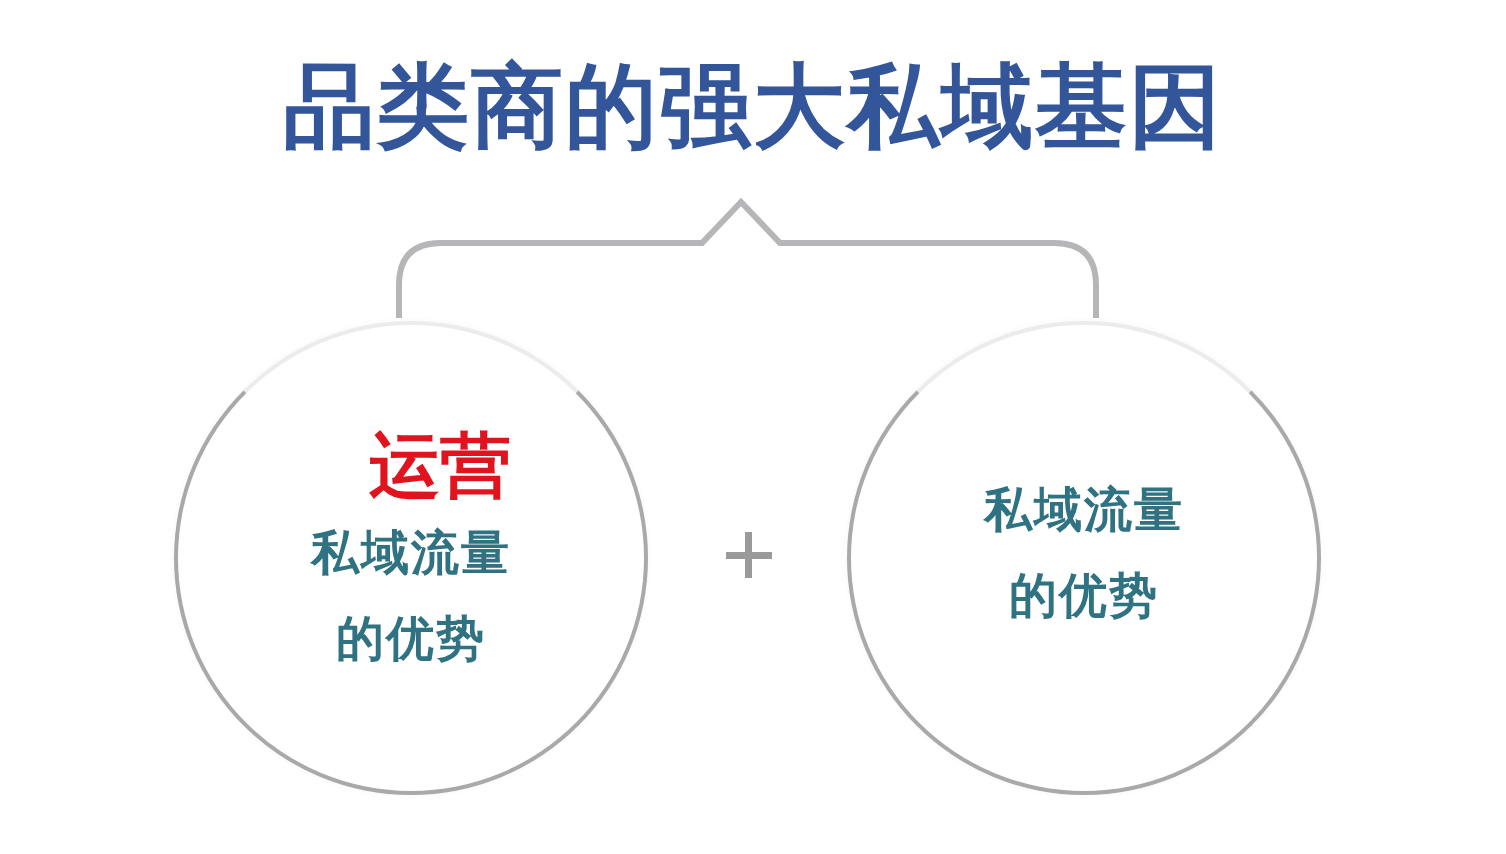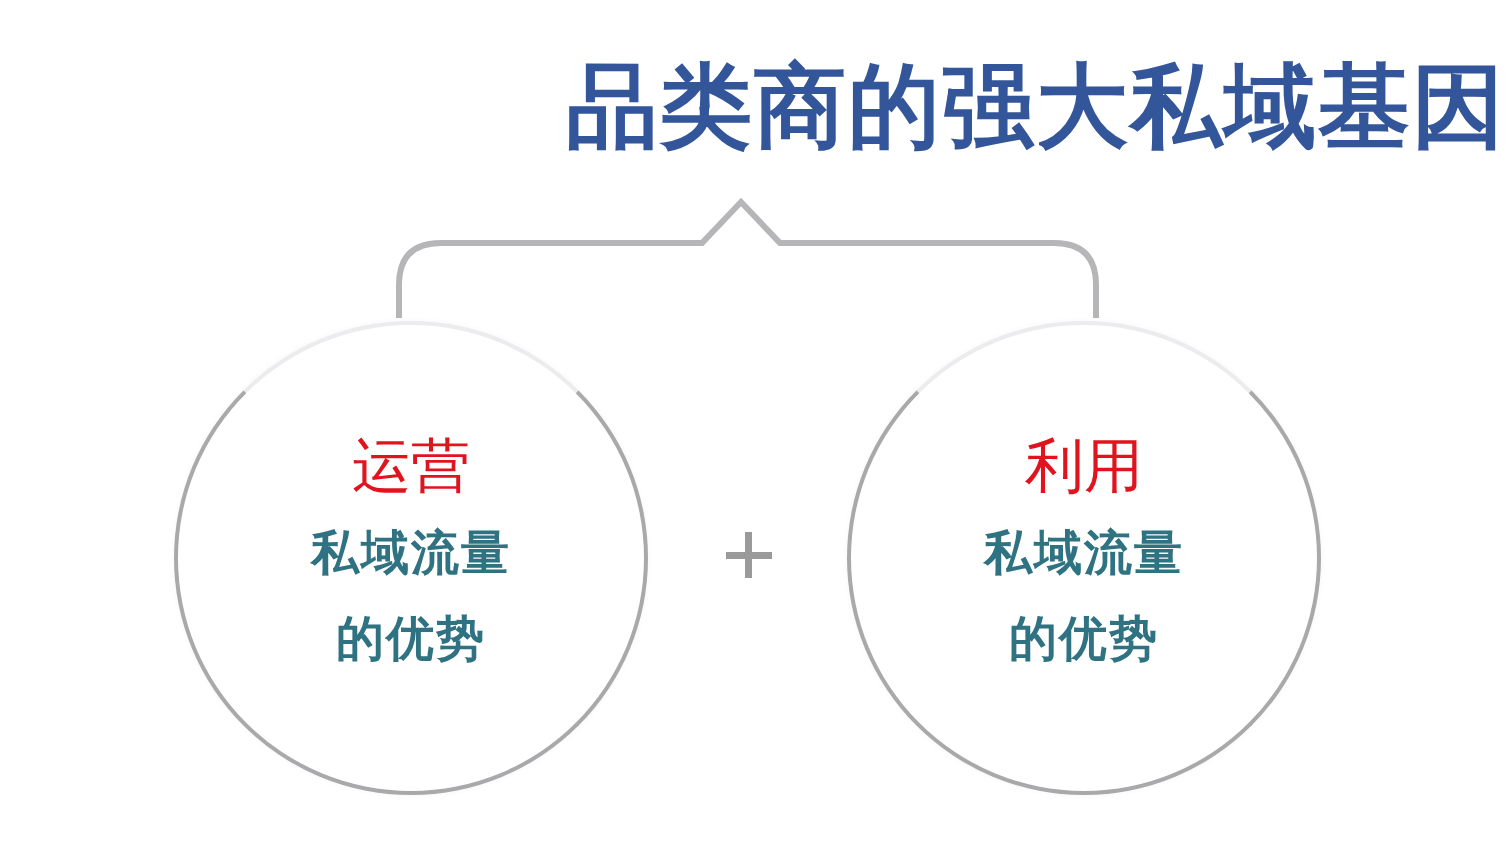--- a/index.html
+++ b/index.html
@@ -3,34 +3,34 @@
   <meta charset="utf-8">
   <style>
     html, body { margin: 0; padding: 0; }
     body {
       width: 1506px; height: 854px; background: #ffffff;
       position: relative; overflow: hidden;
       font-family: "DejaVu Sans", "Liberation Sans", sans-serif;
     }
     .title {
       position: absolute; left: 0; top: 52px; width: 1506px;
-      text-align: right; font-size: 92px; font-weight: bold;
+      text-align: center; font-size: 92px; font-weight: bold;
       letter-spacing: 2px; line-height: 110px;
     }
     svg.connector { position: absolute; left: 0; top: 0; }
     .circle {
       position: absolute; width: 474px; height: 474px; border-radius: 50%;
       background: #ffffff;
       box-sizing: border-box;
       border: 4px solid #a9a9ab;
       border-top-color: #ececee;
       box-shadow: 0 0 6px rgba(0,0,0,0.04);
       display: flex; flex-direction: column; align-items: center; justify-content: center;
     }
-    .circle .line1 { font-size: 59px; font-weight: normal; line-height: 86px; }
+    .circle .line1 { font-size: 71px; font-weight: bold; line-height: 86px; text-align: right; }
     .circle .line2, .circle .line3 { font-size: 48px; font-weight: bold; line-height: 86px; letter-spacing: 2px; }
     .circle .inner { margin-top: -12px; text-align: center; }
     .plus {
       position: absolute; left: 724px; top: 530px; width: 50px; height: 50px;
     }
     .plus .h { position: absolute; left: 2px; top: 22px; width: 46px; height: 7px; }
     .plus .v { position: absolute; left: 21px; top: 2px; width: 7px; height: 46px; }
   </style>
 </head>
 <body>
@@ -49,17 +49,16 @@
   </div>
 </div>
 
 <div class="plus">
   <div class="h" style="background:#9a9a9a;"></div>
   <div class="v" style="background:#9a9a9a;"></div>
 </div>
 
 <div class="circle" style="left:847px; top:321px;">
   <div class="inner">
-    <div class="line1" style="color:#e0141e;">利用</div>
     <div class="line2" style="color:#2f7282;">私域流量</div>
     <div class="line3" style="color:#2f7282;">的优势</div>
   </div>
 </div>
 
 </body></html>

